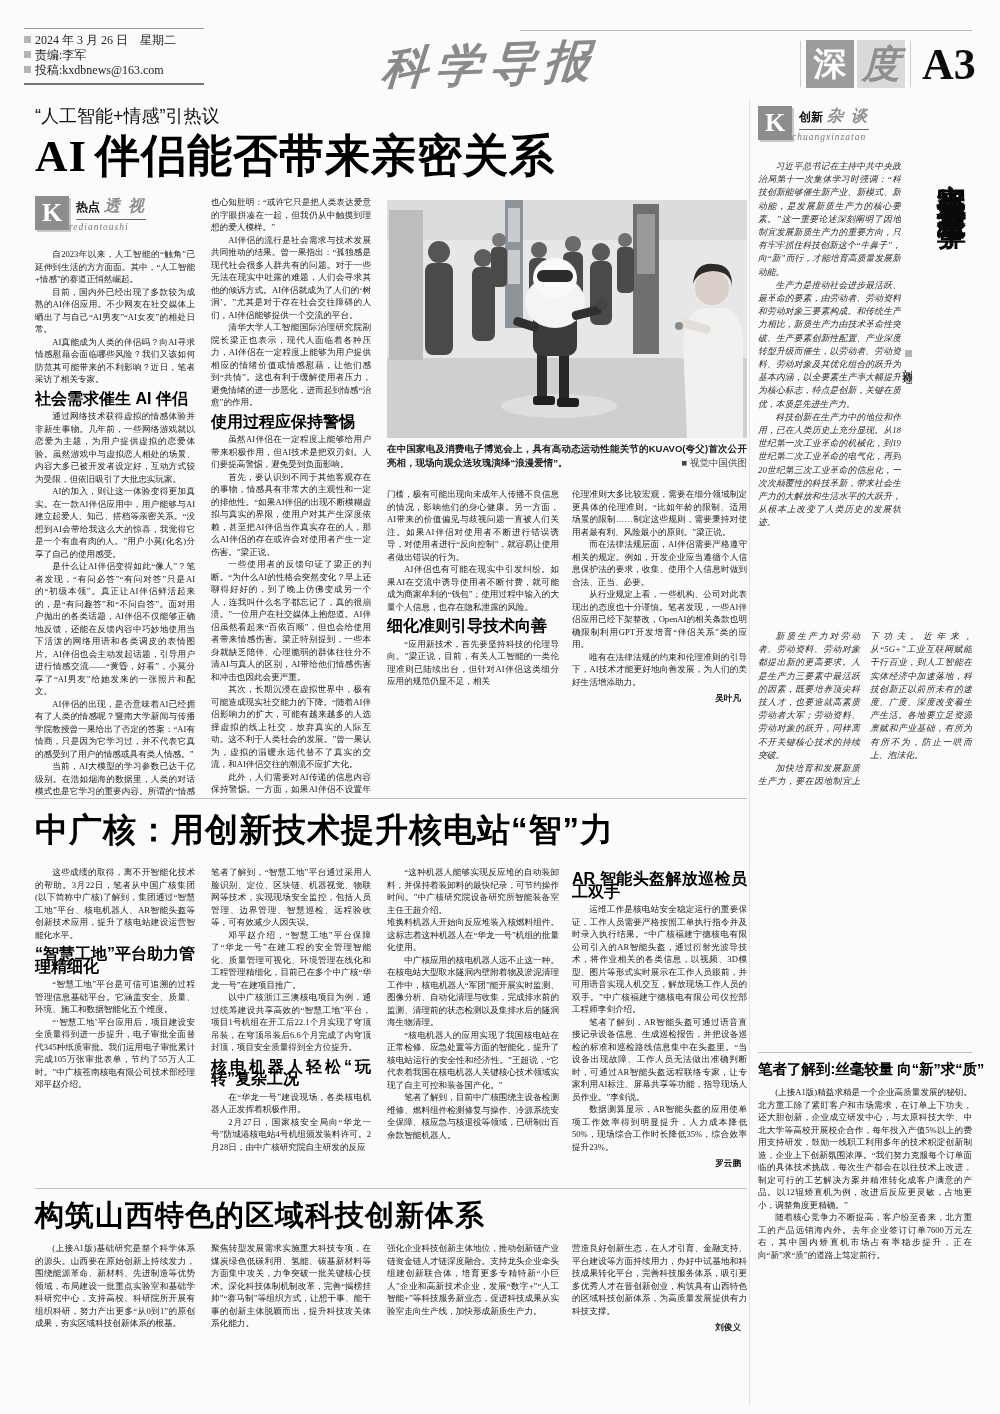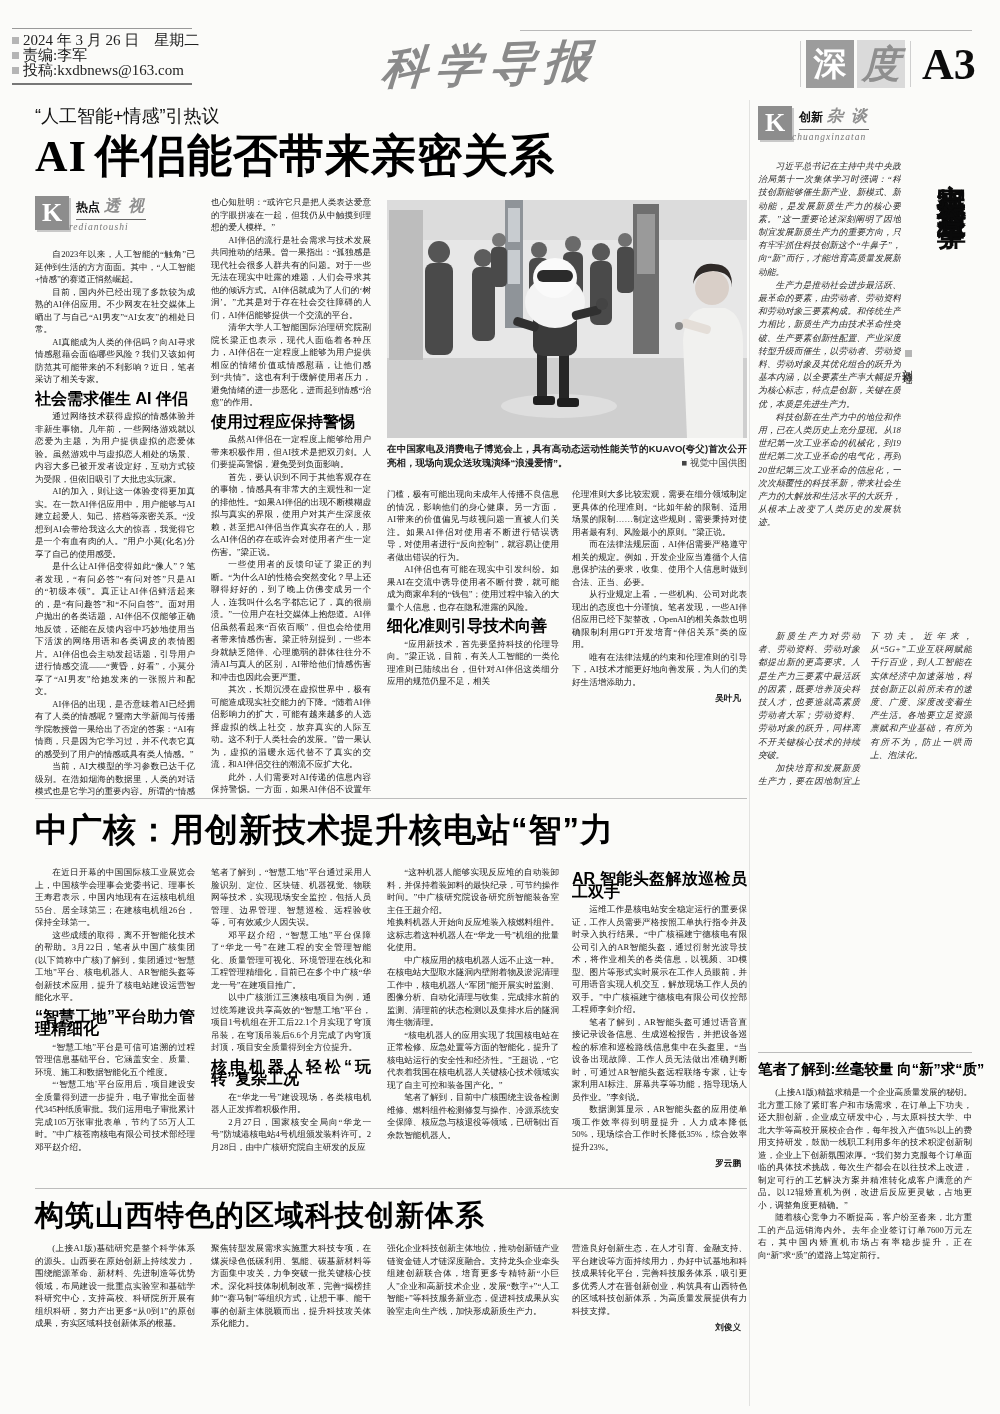--- a/index.html
+++ b/index.html
@@ -2,22 +2,22 @@
 <html><head>
 <meta charset="utf-8">
 <style>
   html,body{margin:0;padding:0;background:#e8e8e4;}
   .page{position:relative;width:1000px;height:1414px;margin:0 auto;background:#fbfbf9;
         font-family:"Liberation Serif","DejaVu Serif",serif;color:#1c1c1c;overflow:hidden;}
   .sans{font-family:"Liberation Sans","DejaVu Sans",sans-serif;}
   .abs{position:absolute;}
 
   
-  .hdr-info{left:12px;top:28px;width:180px;border-top:1px solid #999;border-bottom:2px solid #777;
-            padding:4px 0 5px 0;font-size:15px;line-height:15px;color:#222;}
+  .hdr-info{left:24px;top:28px;width:180px;border-top:1px solid #999;border-bottom:2px solid #777;
+            padding:4px 0 5px 0;font-size:12px;line-height:15px;color:#222;}
   .hdr-info .ln{white-space:nowrap;}
   .sq{display:inline-block;width:7px;height:7px;background:#b5b5b5;margin-right:4px;vertical-align:1px;}
   .top-rule{left:520px;top:30px;width:452px;height:0;border-top:1px solid #b9b9b9;}
   .masthead{left:340px;top:34px;width:300px;text-align:center;color:#8a8a8a;
             font-size:46px;font-weight:bold;font-style:italic;letter-spacing:8px;
             transform:skewX(-6deg) rotate(-2deg);font-family:"Liberation Serif",serif;}
   .pgmark{left:795px;top:38px;display:flex;align-items:center;height:52px;}
   .pg-bar{width:1px;height:46px;background:#cfcfcf;margin:0 5px;}
   .pg-box1{width:48px;height:48px;background:#9c9c9c;color:#fff;font-size:33px;font-weight:bold;
            display:flex;align-items:center;justify-content:center;}
@@ -236,21 +236,20 @@
         <p class="col-p">唯有在法律法规的约束和伦理准则的引导下，AI技术才能更好地向善发展，为人们的美好生活增添助力。</p>
         <div class="byline">吴叶凡</div>
       </div>
   </div>
 
   <div class="abs hrule" style="left:35px;top:798px;width:712px;"></div>
 
   <div class="abs cgn-title sans">中广核：用创新技术提升核电站“智”力</div>
   <div class="abs cgn-cols">
     <div class="abs colbox cgn-c gc1">
-        <p class="col-p">在近日开幕的中国国际核工业展览会上，中国核学会理事会党委书记、理事长王寿君表示，中国内地现有在运核电机组55台、居全球第三；在建核电机组26台，保持全球第一。</p>
         <p class="col-p">这些成绩的取得，离不开智能化技术的帮助。3月22日，笔者从中国广核集团(以下简称中广核)了解到，集团通过“智慧工地”平台、核电机器人、AR智能头盔等创新技术应用，提升了核电站建设运营智能化水平。</p>
         <div class="sub-head">“智慧工地”平台助力管理精细化</div>
         <p class="col-p">“智慧工地”平台是可信可追溯的过程管理信息基础平台。它涵盖安全、质量、环境、施工和数据智能化五个维度。</p>
         <p class="col-p">“‘智慧工地’平台应用后，项目建设安全质量得到进一步提升，电子审批全面替代345种纸质审批。我们运用电子审批累计完成105万张审批表单，节约了55万人工时。”中广核苍南核电有限公司技术部经理邓平赵介绍。</p>
       </div>
     <div class="abs colbox cgn-c gc2">
         <p class="col-p noindent">笔者了解到，“智慧工地”平台通过采用人脸识别、定位、区块链、机器视觉、物联网等技术，实现现场安全监控，包括人员管理、边界管理、智慧巡检、远程验收等，可有效减少人因失误。</p>
         <p class="col-p">邓平赵介绍，“智慧工地”平台保障了“华龙一号”在建工程的安全管理智能化、质量管理可视化、环境管理在线化和工程管理精细化，目前已在多个中广核“华龙一号”在建项目推广。</p>
         <p class="col-p">以中广核浙江三澳核电项目为例，通过统筹建设共享高效的“智慧工地”平台，项目1号机组在开工后22.1个月实现了穹顶吊装，在穹顶吊装后6.6个月完成了内穹顶封顶，项目安全质量得到全方位提升。</p>
         <div class="sub-head">核电机器人轻松“玩转”复杂工况</div>

